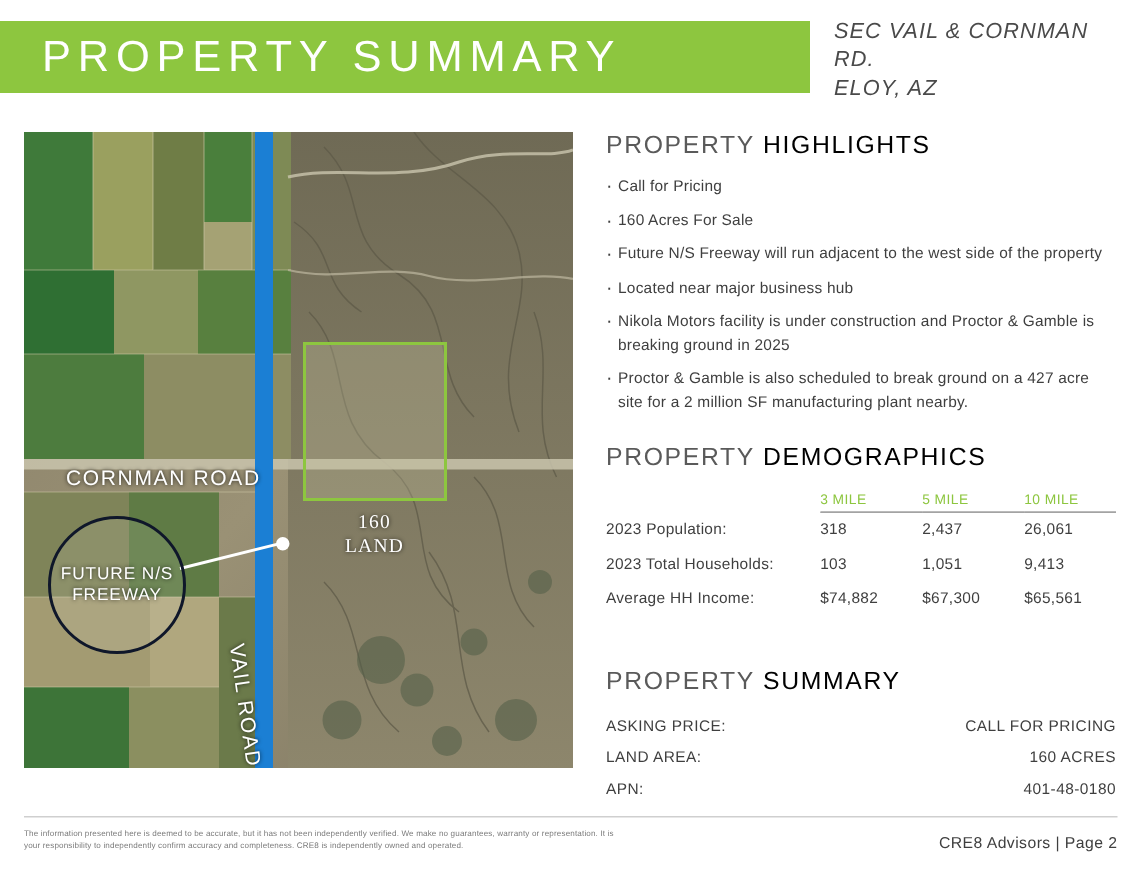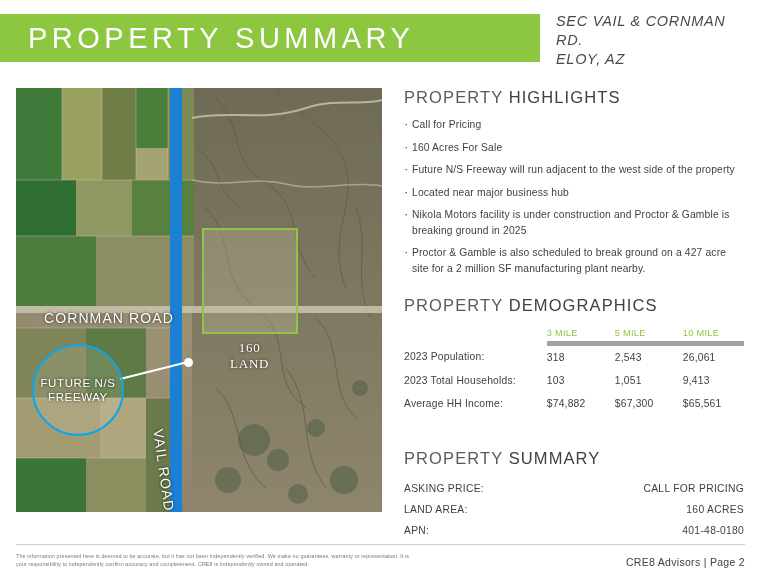--- a/index.html
+++ b/index.html
@@ -89,21 +89,21 @@
     font-family: Liberation Serif, serif;
   }
   .callout {
     position: absolute;
     left: 16px;
     top: 256px;
     width: 92px;
     height: 92px;
     border-radius: 50%;
     background: rgba(255,255,255,0.10);
-    border: 2px solid #0ea5e9;
+    border: 2px solid #0f172a;
     display: flex;
     align-items: center;
     justify-content: center;
     box-sizing: border-box;
   }
   .callout span {
     color: #ffffff;
     font-size: 11.5px;
     letter-spacing: 0.6px;
     line-height: 14px;
@@ -147,21 +147,21 @@
     top: 88px;
     width: 340px;
   }
   .section-heading {
     font-size: 16.5px;
     letter-spacing: 1.1px;
     color: #5a5a5a;
     margin: 0 0 10px 0;
     font-weight: 400;
   }
-  .section-heading .accent { color: #404040; }
+  .section-heading .accent { color: #000000; }
 
   .bullets { margin: 0; padding: 0; list-style: none; }
   .bullets li {
     font-size: 10.3px;
     color: #3f3f3f;
     line-height: 15.5px;
     margin-bottom: 7px;
     padding-left: 8px;
     position: relative;
     letter-spacing: 0.15px;
@@ -180,21 +180,21 @@
     border-collapse: collapse;
     width: 100%;
     margin-top: 4px;
   }
   table.demo th {
     font-size: 9.2px;
     font-weight: 400;
     color: #8dc63f;
     text-align: left;
     padding: 3px 0 3px 0;
-    border-bottom: 5px solid #a3a3a3;
+    border-bottom: 1px solid #a3a3a3;
     letter-spacing: 0.3px;
   }
   table.demo th.blank { border-bottom: none; }
   table.demo td {
     font-size: 10.3px;
     color: #3f3f3f;
     padding: 6px 0;
     letter-spacing: 0.2px;
   }
   table.demo col.c0 { width: 42%; }
@@ -387,21 +387,21 @@
           <th class="blank"></th>
           <th>3 MILE</th>
           <th>5 MILE</th>
           <th>10 MILE</th>
         </tr>
       </thead>
       <tbody>
         <tr>
           <td>2023 Population:</td>
           <td>318</td>
-          <td>2,543</td>
+          <td>2,437</td>
           <td>26,061</td>
         </tr>
         <tr>
           <td>2023 Total Households:</td>
           <td>103</td>
           <td>1,051</td>
           <td>9,413</td>
         </tr>
         <tr>
           <td>Average HH Income:</td>

